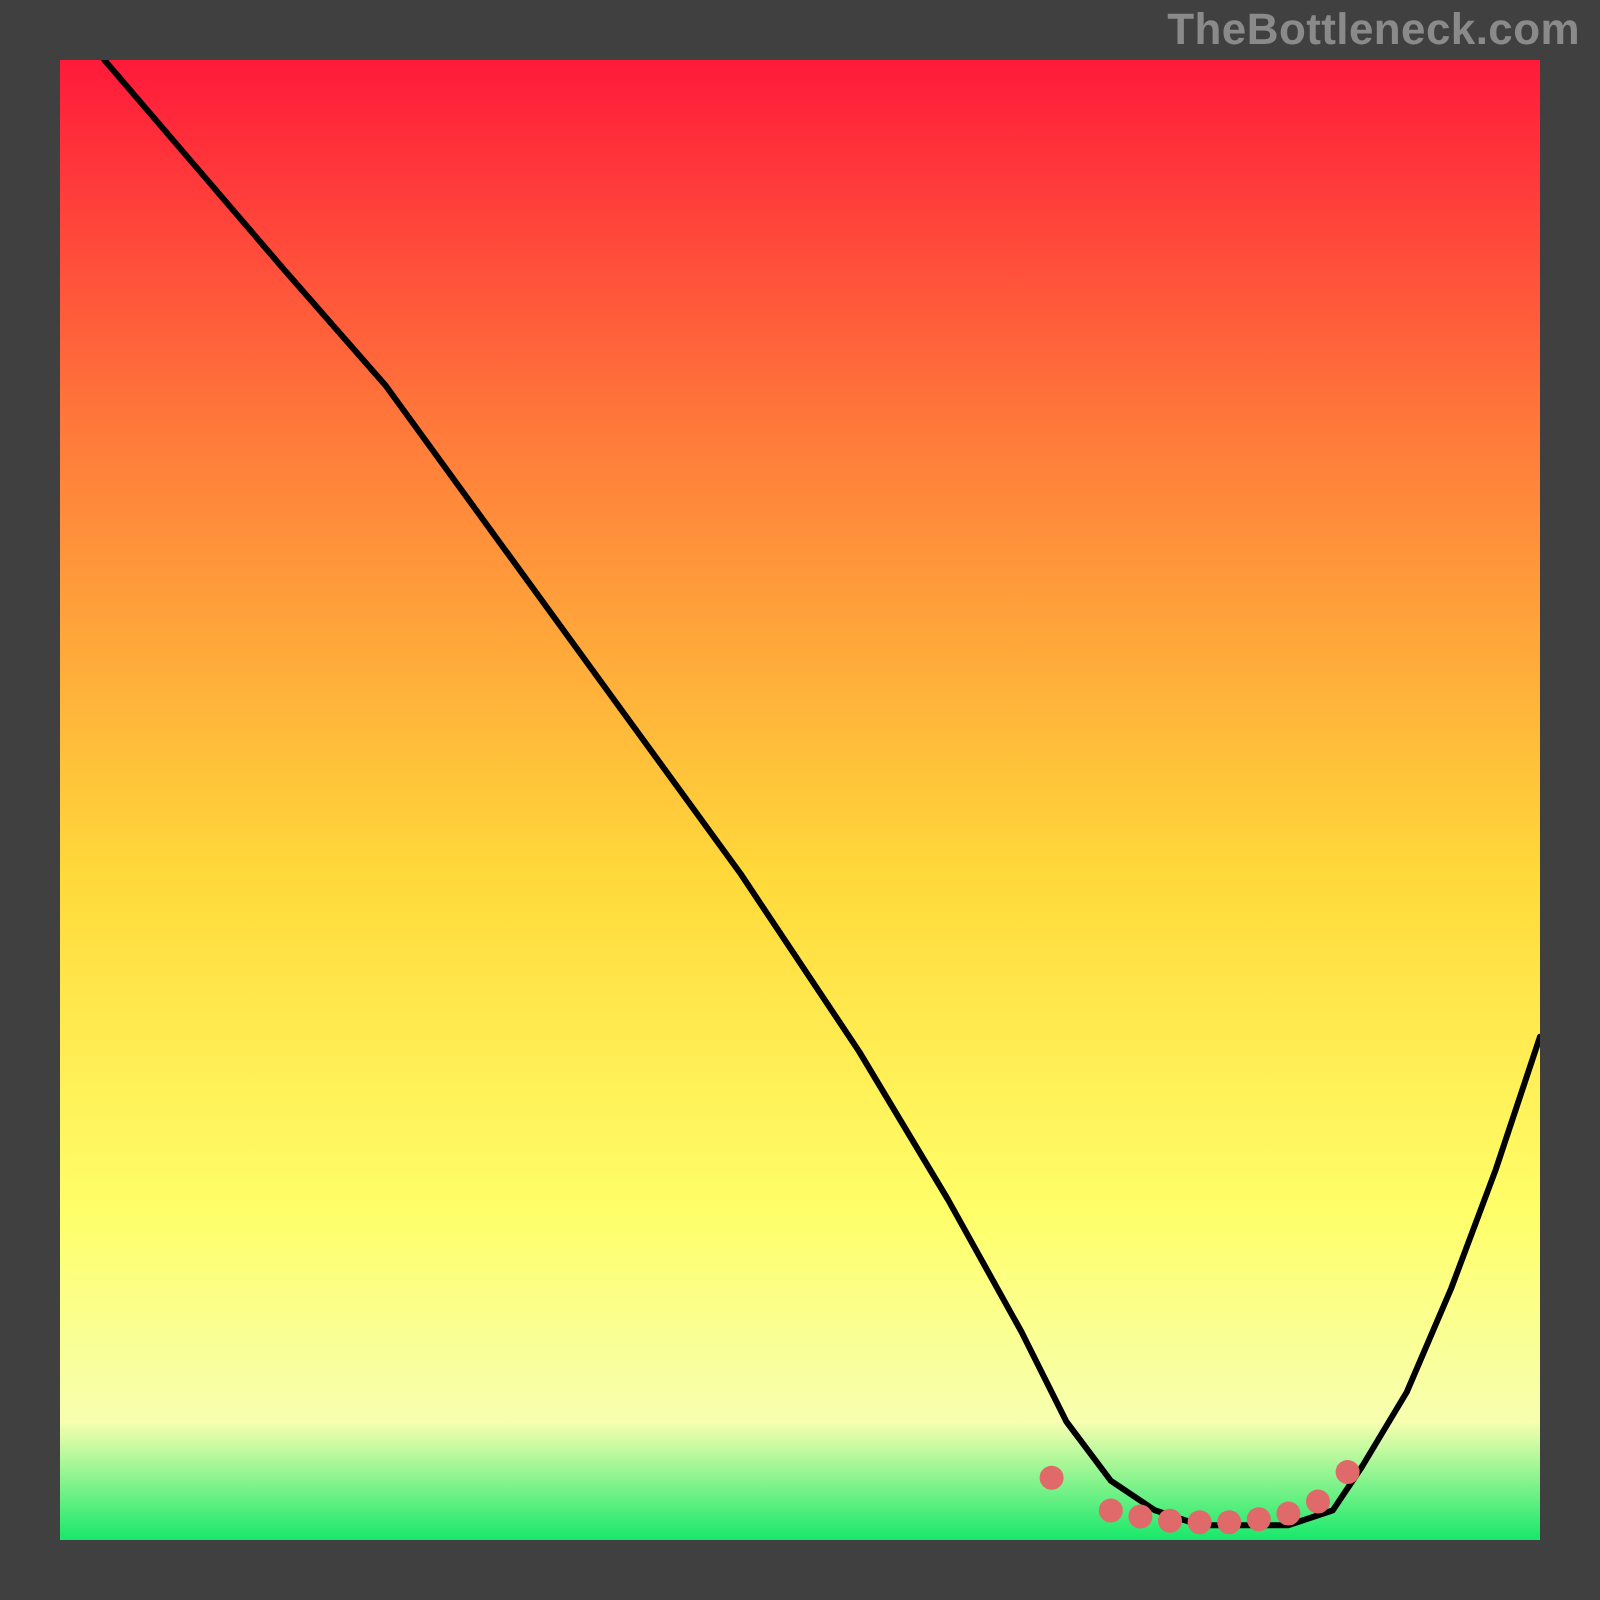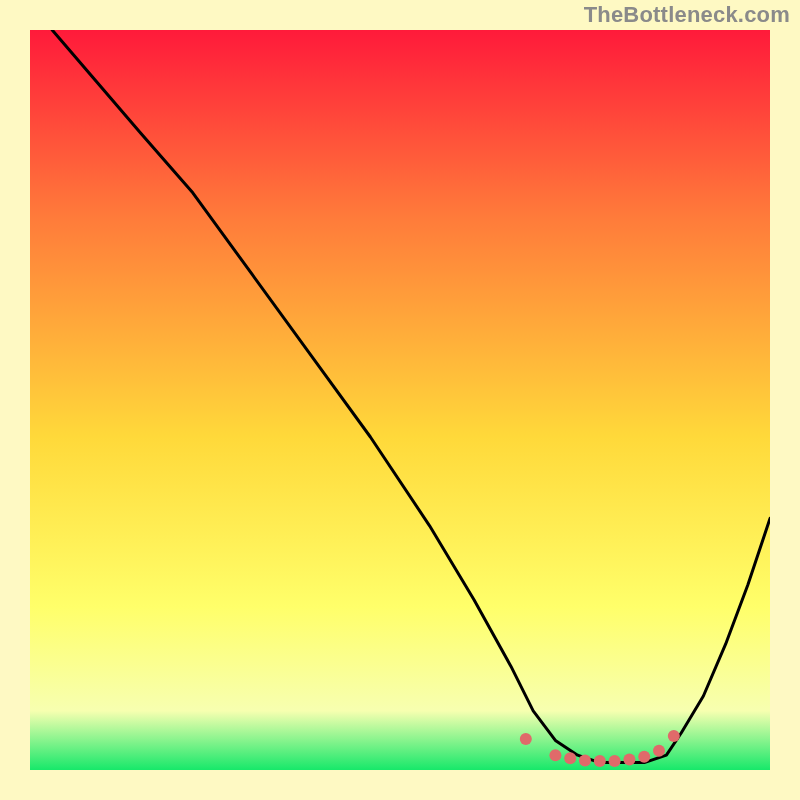--- a/index.html
+++ b/index.html
@@ -7,21 +7,21 @@
     padding: 0;
     width: 800px;
     height: 800px;
     background: #000;
     overflow: hidden;
   }
   .frame {
     position: relative;
     width: 800px;
     height: 800px;
-    background: #fef9c3;
+    background: #404040;
   }
   .watermark {
     position: absolute;
     top: 2px;
     right: 10px;
     color: #8a8a8a;
     font-family: Arial, Helvetica, sans-serif;
     font-size: 22px;
     font-weight: 600;
     letter-spacing: 0.2px;

